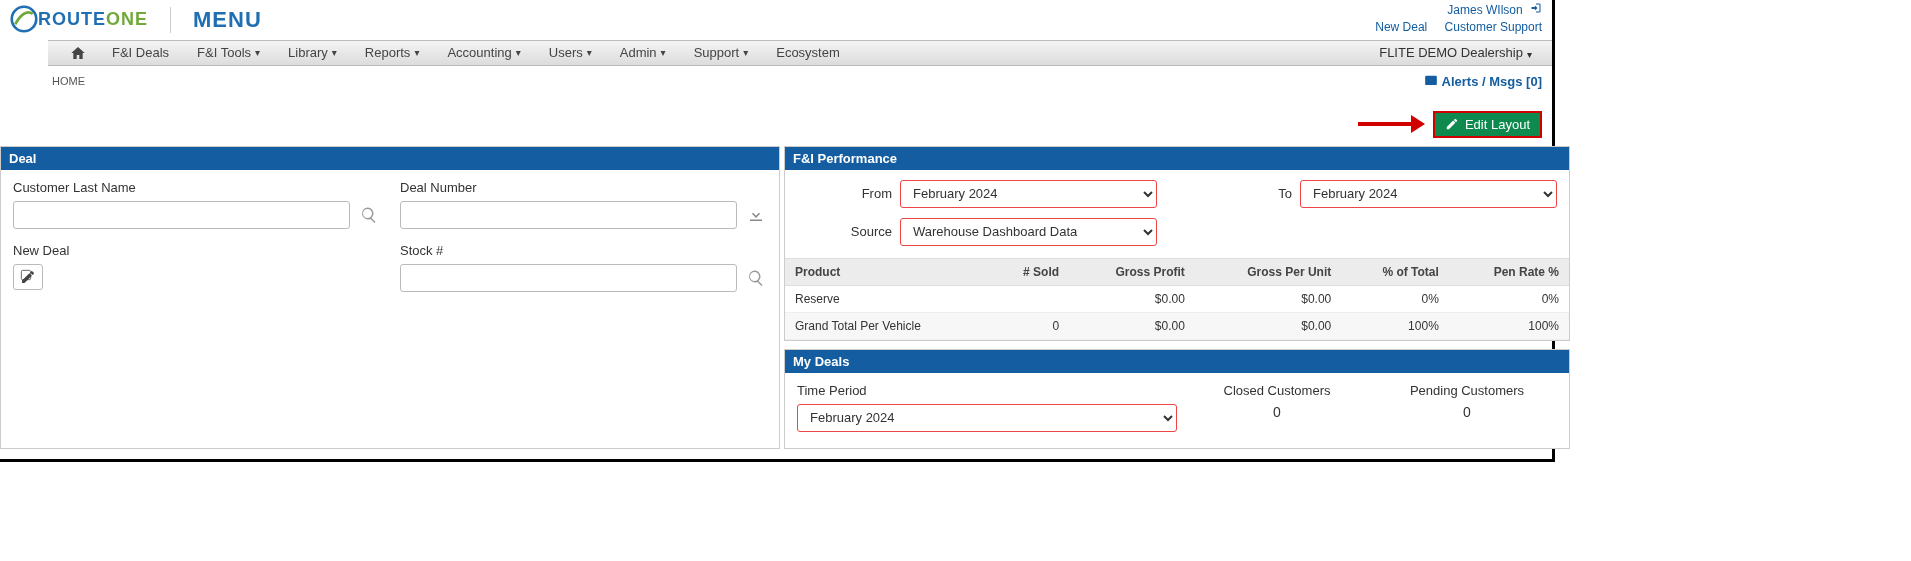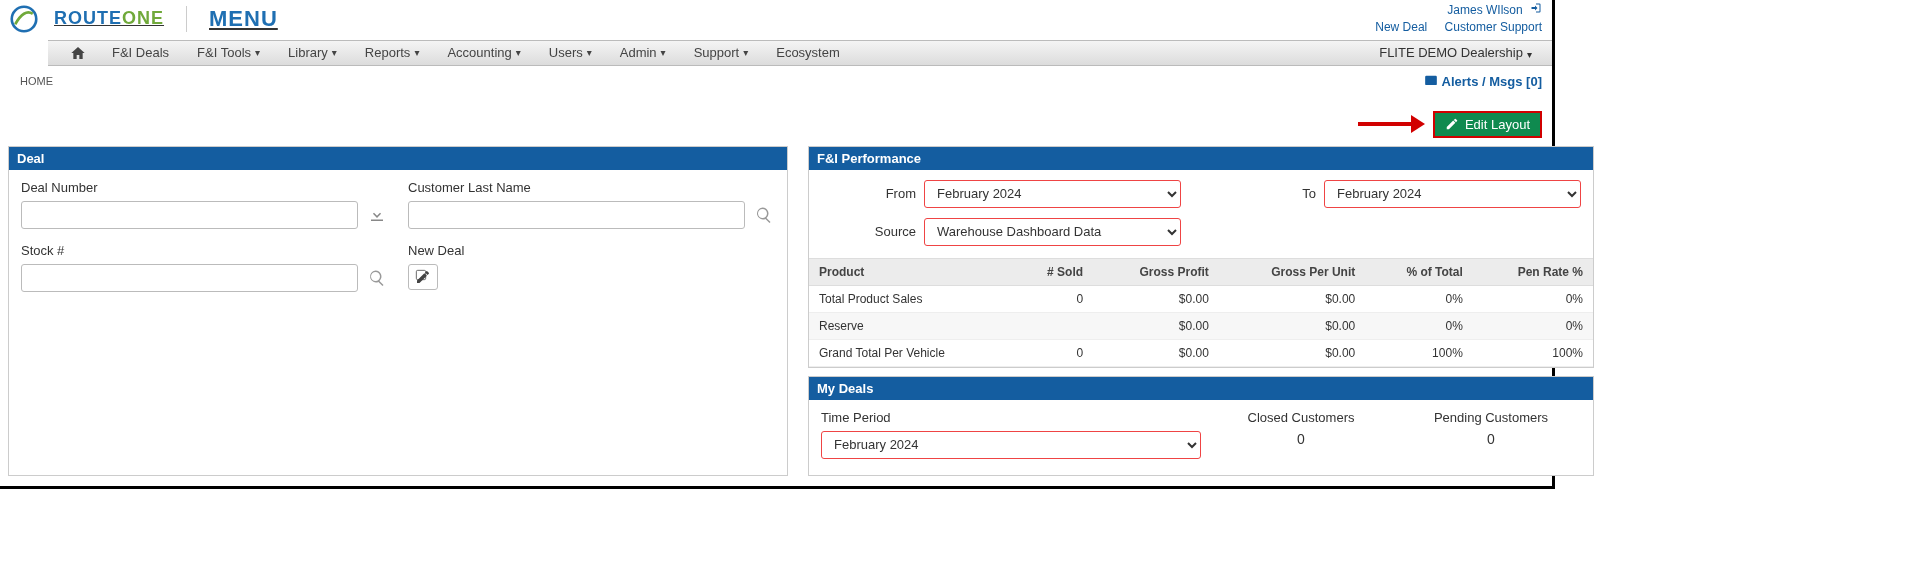--- a/index.html
+++ b/index.html
@@ -17,21 +17,21 @@
   }
 
   
   .header-top {
     display: flex;
     align-items: center;
     justify-content: space-between;
     padding: 2px 10px 4px 10px;
     background: #fff;
   }
-  .brand { display: flex; align-items: center; gap: 16px; text-decoration: underline; }
+  .brand { display: flex; align-items: flex-end; gap: 0; }
   .logo { width: 28px; height: 28px; }
   .brand-text { display: flex; align-items: center; gap: 10px; }
   .brand-route { display: flex; font-weight: 700; font-size: 18px; letter-spacing: 1px; }
   .brand-route .r-green { color: #70a93a; }
   .brand-route .r-blue  { color: #1f6fb2; }
   .brand-sep { width: 1px; height: 26px; background: #ccc; margin: 0 12px; }
   .brand-menu { color: #1f6fb2; font-size: 22px; font-weight: 600; letter-spacing: 1px; }
 
   .header-links { text-align: right; font-size: 12px; line-height: 1.4; }
   .header-links a { color: #145da0; text-decoration: none; margin-left: 14px; cursor: pointer; }
@@ -60,40 +60,40 @@
   .dealership {
     display:flex; align-items:flex-end; color:#333; font-size:13px; cursor:pointer; padding:0 10px;
   }
   .dealership .caret { margin-left:4px; font-size:10px;}
 
   
   .sub-bar {
     display:flex; align-items:center; justify-content:space-between;
     padding: 8px 10px 6px 20px;
   }
-  .breadcrumb { font-size: 11px; color:#555; text-transform: uppercase; }
+  .breadcrumb { font-size: 11px; color:#555; text-transform: uppercase; margin-left: 32px; }
   .alerts { color:#145da0; font-size:13px; cursor:pointer; display:flex; align-items:center; gap:4px;font-weight:bold;}
 
   
   .edit-row { display:flex; justify-content:flex-end; align-items:center; padding: 16px 10px 8px 10px; gap:10px;}
   .arrow-shape { position:relative; width:65px; height:14px; }
   .arrow-line { position:absolute; top:5px; left:0; width:54px; height:4px; background:#d10000;}
   .arrow-head { position:absolute; right:-2px; top:-2px; width:0;height:0;border-top:9px solid transparent;border-bottom:9px solid transparent;border-left:14px solid #d10000;}
   .btn-edit {
     display:flex; align-items:center; gap:6px;
     background:#0f8a4f; color:#fff; border:2px solid #d10000;
     padding:4px 10px; font-size:13px; cursor:pointer;
   }
 
   
   .dash {
     display:grid;
     grid-template-columns: 780px 1fr;
-    gap: 20px;
-    padding: 0 8px;
+    gap: 4px;
+    padding: 0 0;
   }
 
   .panel { border:1px solid #ccc; background:#fff; }
   .panel-head {
     background:#145da0; color:#fff; font-weight:700; font-size:13px;
     padding:4px 8px;
   }
   .panel-body { padding:10px 12px 16px 12px; }
 
   
@@ -242,58 +242,58 @@
       <span>Edit Layout</span>
     </div>
   </div>
 
   <div class="dash">
 
     <div class="panel">
       <div class="panel-head">Deal</div>
       <div class="panel-body">
         <div class="deal-grid">
+          <div>
+            <span class="field-label">Customer Last Name</span>
+            <div class="field-row">
+              <input class="text-input" style="">
+              <span class="icon-btn">
+                <svg width="18" height="18" viewBox="0 0 24 24">
+                    <path fill="#999" d="M10 2a8 8 0 015.3 13.9l5.4 5.4-1.4 1.4-5.4-5.4A8 8 0 1110 2zm0 2a6 6 0 100 12 6 6 0 000-12z"></path>
+                  </svg>
+              </span>
+            </div>
+            <span class="field-label">New Deal</span>
+            <div class="new-deal-btn">
+              <svg width="16" height="16" viewBox="0 0 24 24">
+                  <path fill="#444" d="M3 17.25V21h3.75L17.81 9.94l-3.75-3.75L3 17.25zM20.71 7.04a1 1 0 000-1.41l-2.34-2.34a1 1 0 00-1.41 0l-1.83 1.83 3.75 3.75 1.83-1.83z"></path>
+                  <rect x="2" y="2" width="14" height="14" rx="2" fill="none" stroke="#444" stroke-width="1.2"></rect>
+                </svg>
+            </div>
+          </div>
           <div>
             <span class="field-label">Deal Number</span>
             <div class="field-row">
               <input class="text-input" style="">
               <span class="icon-btn">
                 <svg width="18" height="18" viewBox="0 0 24 24">
                     <path fill="#888" d="M12 3v10l4-4 1.4 1.4L12 16 6.6 10.4 8 9l4 4V3h0zM4 18h16v2H4z"></path>
                   </svg>
               </span>
             </div>
             <span class="field-label">Stock #</span>
             <div class="field-row">
               <input class="text-input" style="">
               <span class="icon-btn">
                 <svg width="18" height="18" viewBox="0 0 24 24">
                     <path fill="#999" d="M10 2a8 8 0 015.3 13.9l5.4 5.4-1.4 1.4-5.4-5.4A8 8 0 1110 2zm0 2a6 6 0 100 12 6 6 0 000-12z"></path>
                   </svg>
               </span>
             </div>
           </div>
-          <div>
-            <span class="field-label">Customer Last Name</span>
-            <div class="field-row">
-              <input class="text-input" style="">
-              <span class="icon-btn">
-                <svg width="18" height="18" viewBox="0 0 24 24">
-                    <path fill="#999" d="M10 2a8 8 0 015.3 13.9l5.4 5.4-1.4 1.4-5.4-5.4A8 8 0 1110 2zm0 2a6 6 0 100 12 6 6 0 000-12z"></path>
-                  </svg>
-              </span>
-            </div>
-            <span class="field-label">New Deal</span>
-            <div class="new-deal-btn">
-              <svg width="16" height="16" viewBox="0 0 24 24">
-                  <path fill="#444" d="M3 17.25V21h3.75L17.81 9.94l-3.75-3.75L3 17.25zM20.71 7.04a1 1 0 000-1.41l-2.34-2.34a1 1 0 00-1.41 0l-1.83 1.83 3.75 3.75 1.83-1.83z"></path>
-                  <rect x="2" y="2" width="14" height="14" rx="2" fill="none" stroke="#444" stroke-width="1.2"></rect>
-                </svg>
-            </div>
-          </div>
         </div>
       </div>
     </div>
 
     <div>
 
       <div class="panel">
         <div class="panel-head">F&amp;I Performance</div>
         <div class="perf-filters">
           <div class="perf-row">
@@ -314,28 +314,20 @@
             <tr>
               <th>Product</th>
               <th># Sold</th>
               <th>Gross Profit</th>
               <th>Gross Per Unit</th>
               <th>% of Total</th>
               <th>Pen Rate %</th>
             </tr>
           </thead>
           <tbody>
-            <tr>
-              <td>Total Product Sales</td>
-              <td>0</td>
-              <td>$0.00</td>
-              <td>$0.00</td>
-              <td>0%</td>
-              <td>0%</td>
-            </tr>
             <tr>
               <td>Reserve</td>
               <td></td>
               <td>$0.00</td>
               <td>$0.00</td>
               <td>0%</td>
               <td>0%</td>
             </tr>
             <tr>
               <td>Grand Total Per Vehicle</td>

